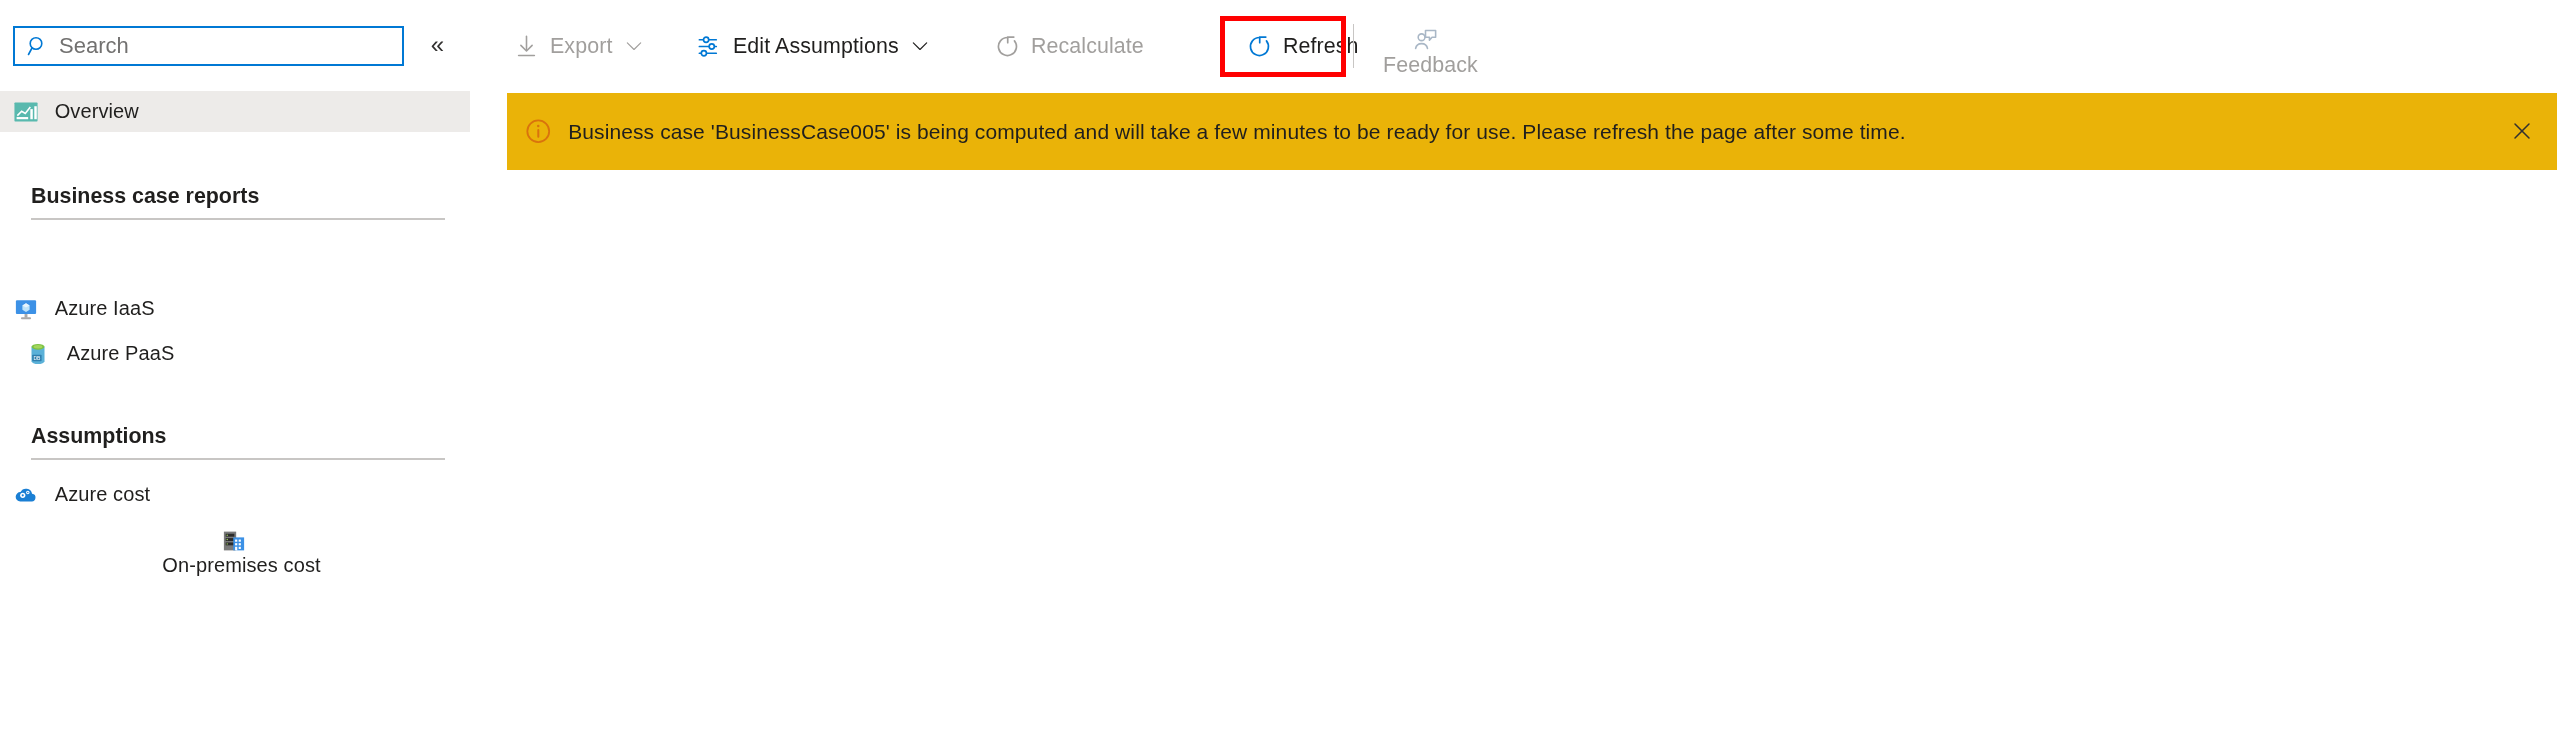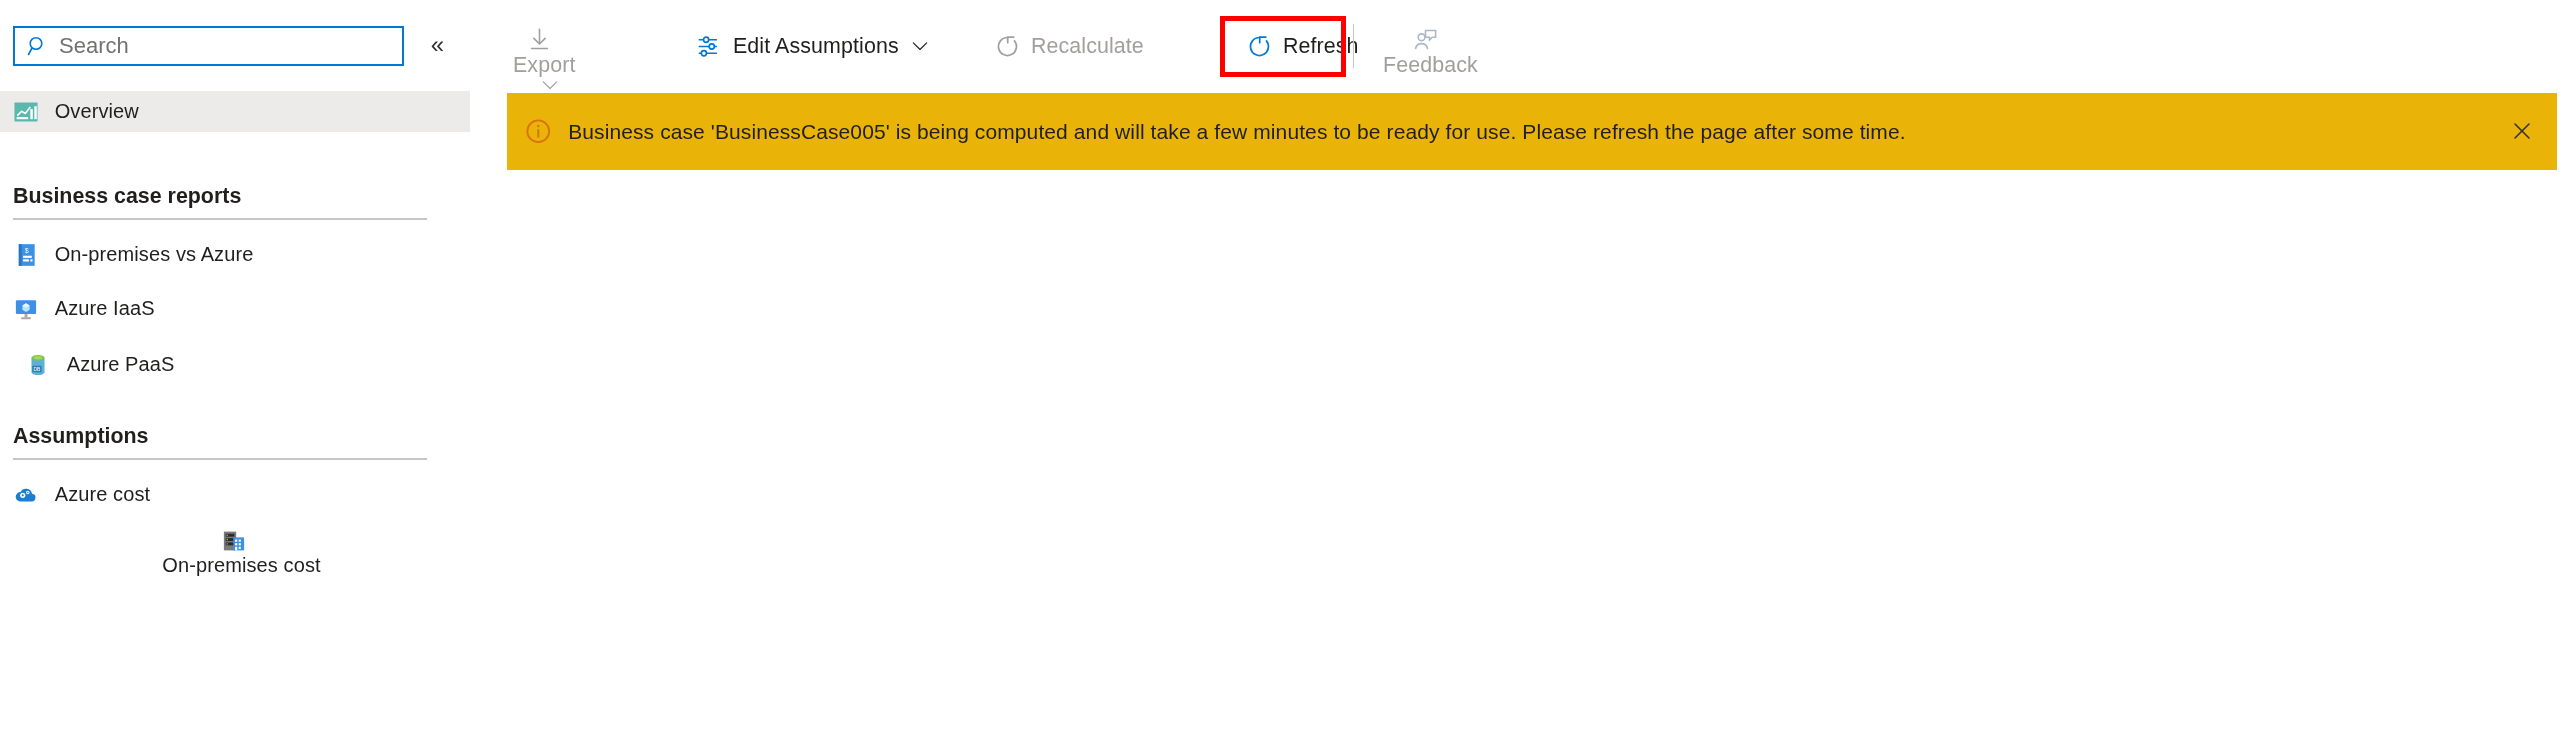--- a/index.html
+++ b/index.html
@@ -96,21 +96,21 @@
   }
   .nav-label {
     font-size: 20px;
     color: #201f1e;
     white-space: nowrap;
     letter-spacing: 0.1px;
   }
 
   .section-head {
     position: absolute;
-    left: 13px;
+    left: 31px;
     width: 414px;
   }
   .section-title {
     font-size: 21.4px;
     font-weight: bold;
     color: #201f1e;
     white-space: nowrap;
   }
   .section-rule {
     margin-top: 9.3px;
@@ -246,48 +246,35 @@
         </svg>
       </span>
       <span class="nav-label">Overview</span>
     </div>
 
     <div class="section-head" style="top:184px;">
       <div class="section-title">Business case reports</div>
       <div class="section-rule"></div>
     </div>
 
-    <div class="nav-item" style="top:234px;">
-      <span class="nav-icon">
-        <svg viewBox="0 0 36 36" width="26" height="26">
-          <rect x="8" y="3" width="22" height="30" fill="#3c91e6"></rect>
-          <rect x="8" y="3" width="4" height="30" fill="#2a74c0"></rect>
-          <text x="19" y="15" font-size="9" fill="#ffffff" text-anchor="middle" font-family="Liberation Sans, sans-serif">$</text>
-          <rect x="14" y="19" width="12" height="3" fill="#ffffff"></rect>
-          <rect x="14" y="24" width="8" height="3" fill="#ffffff"></rect>
-          <rect x="24" y="24" width="3" height="3" fill="#ffffff"></rect>
-        </svg>
-      </span>
-      <span class="nav-label">On-premises vs Azure</span>
-    </div>
 
     <div class="nav-item" style="top:288px;">
       <span class="nav-icon">
         <svg viewBox="0 0 36 36" width="26" height="26">
           <rect x="4" y="6" width="28" height="19" rx="1.5" fill="#3c91e6"></rect>
           <polygon points="18,10 23,13 23,19 18,22 13,19 13,13" fill="#bde3fa"></polygon>
           <polygon points="18,10 23,13 18,16 13,13" fill="#e7f4fd"></polygon>
           <rect x="16" y="25" width="4" height="5" fill="#a9a9a9"></rect>
           <rect x="11" y="29.5" width="14" height="2.6" rx="1.3" fill="#a9a9a9"></rect>
         </svg>
       </span>
       <span class="nav-label">Azure IaaS</span>
     </div>
 
-    <div class="nav-item" style="top:344px;padding-left:25px;">
+    <div class="nav-item" style="top:333px;padding-left:25px;">
       <span class="nav-icon">
         <svg viewBox="0 0 36 36" width="26" height="26">
           <path d="M9 8 h18 v20 a9 4 0 0 1 -18 0 z" fill="#5bb1d8"></path>
           <ellipse cx="18" cy="8" rx="9" ry="4" fill="#7dc242"></ellipse>
           <ellipse cx="18" cy="8" rx="6" ry="2.4" fill="#a4d65e"></ellipse>
           <rect x="10" y="19" width="13" height="9" rx="1" fill="#2f7fae"></rect>
           <text x="16.5" y="26" font-size="7" fill="#ffffff" text-anchor="middle" font-family="Liberation Sans, sans-serif">DB</text>
         </svg>
       </span>
       <span class="nav-label">Azure PaaS</span>
@@ -331,21 +318,21 @@
             <rect x="24.5" y="26" width="3" height="3"></rect>
           </g>
         </svg>
       </span>
       <span class="nav-label">On-premises cost</span>
     </div>
   </div>
 
   <div class="toolbar">
 
-    <button class="tb-btn disabled" style="left:13px;flex-direction:column;">
+    <button class="tb-btn disabled" style="left:13px;">
       <span class="tb-ico">
         <svg viewBox="0 0 24 24" width="27" height="27" fill="none" stroke="#a19f9d" stroke-width="1.4" stroke-linecap="round" stroke-linejoin="round">
           <line x1="12" y1="3" x2="12" y2="15"></line>
           <polyline points="7,11 12,16 17,11"></polyline>
           <line x1="5" y1="20" x2="19" y2="20"></line>
         </svg>
       </span>
       <span class="tb-label">Export</span>
       <span class="tb-caret">
         <svg viewBox="0 0 24 16" width="20" height="14.3" fill="none" stroke="#a19f9d" stroke-width="1.4" stroke-linecap="round" stroke-linejoin="round">

